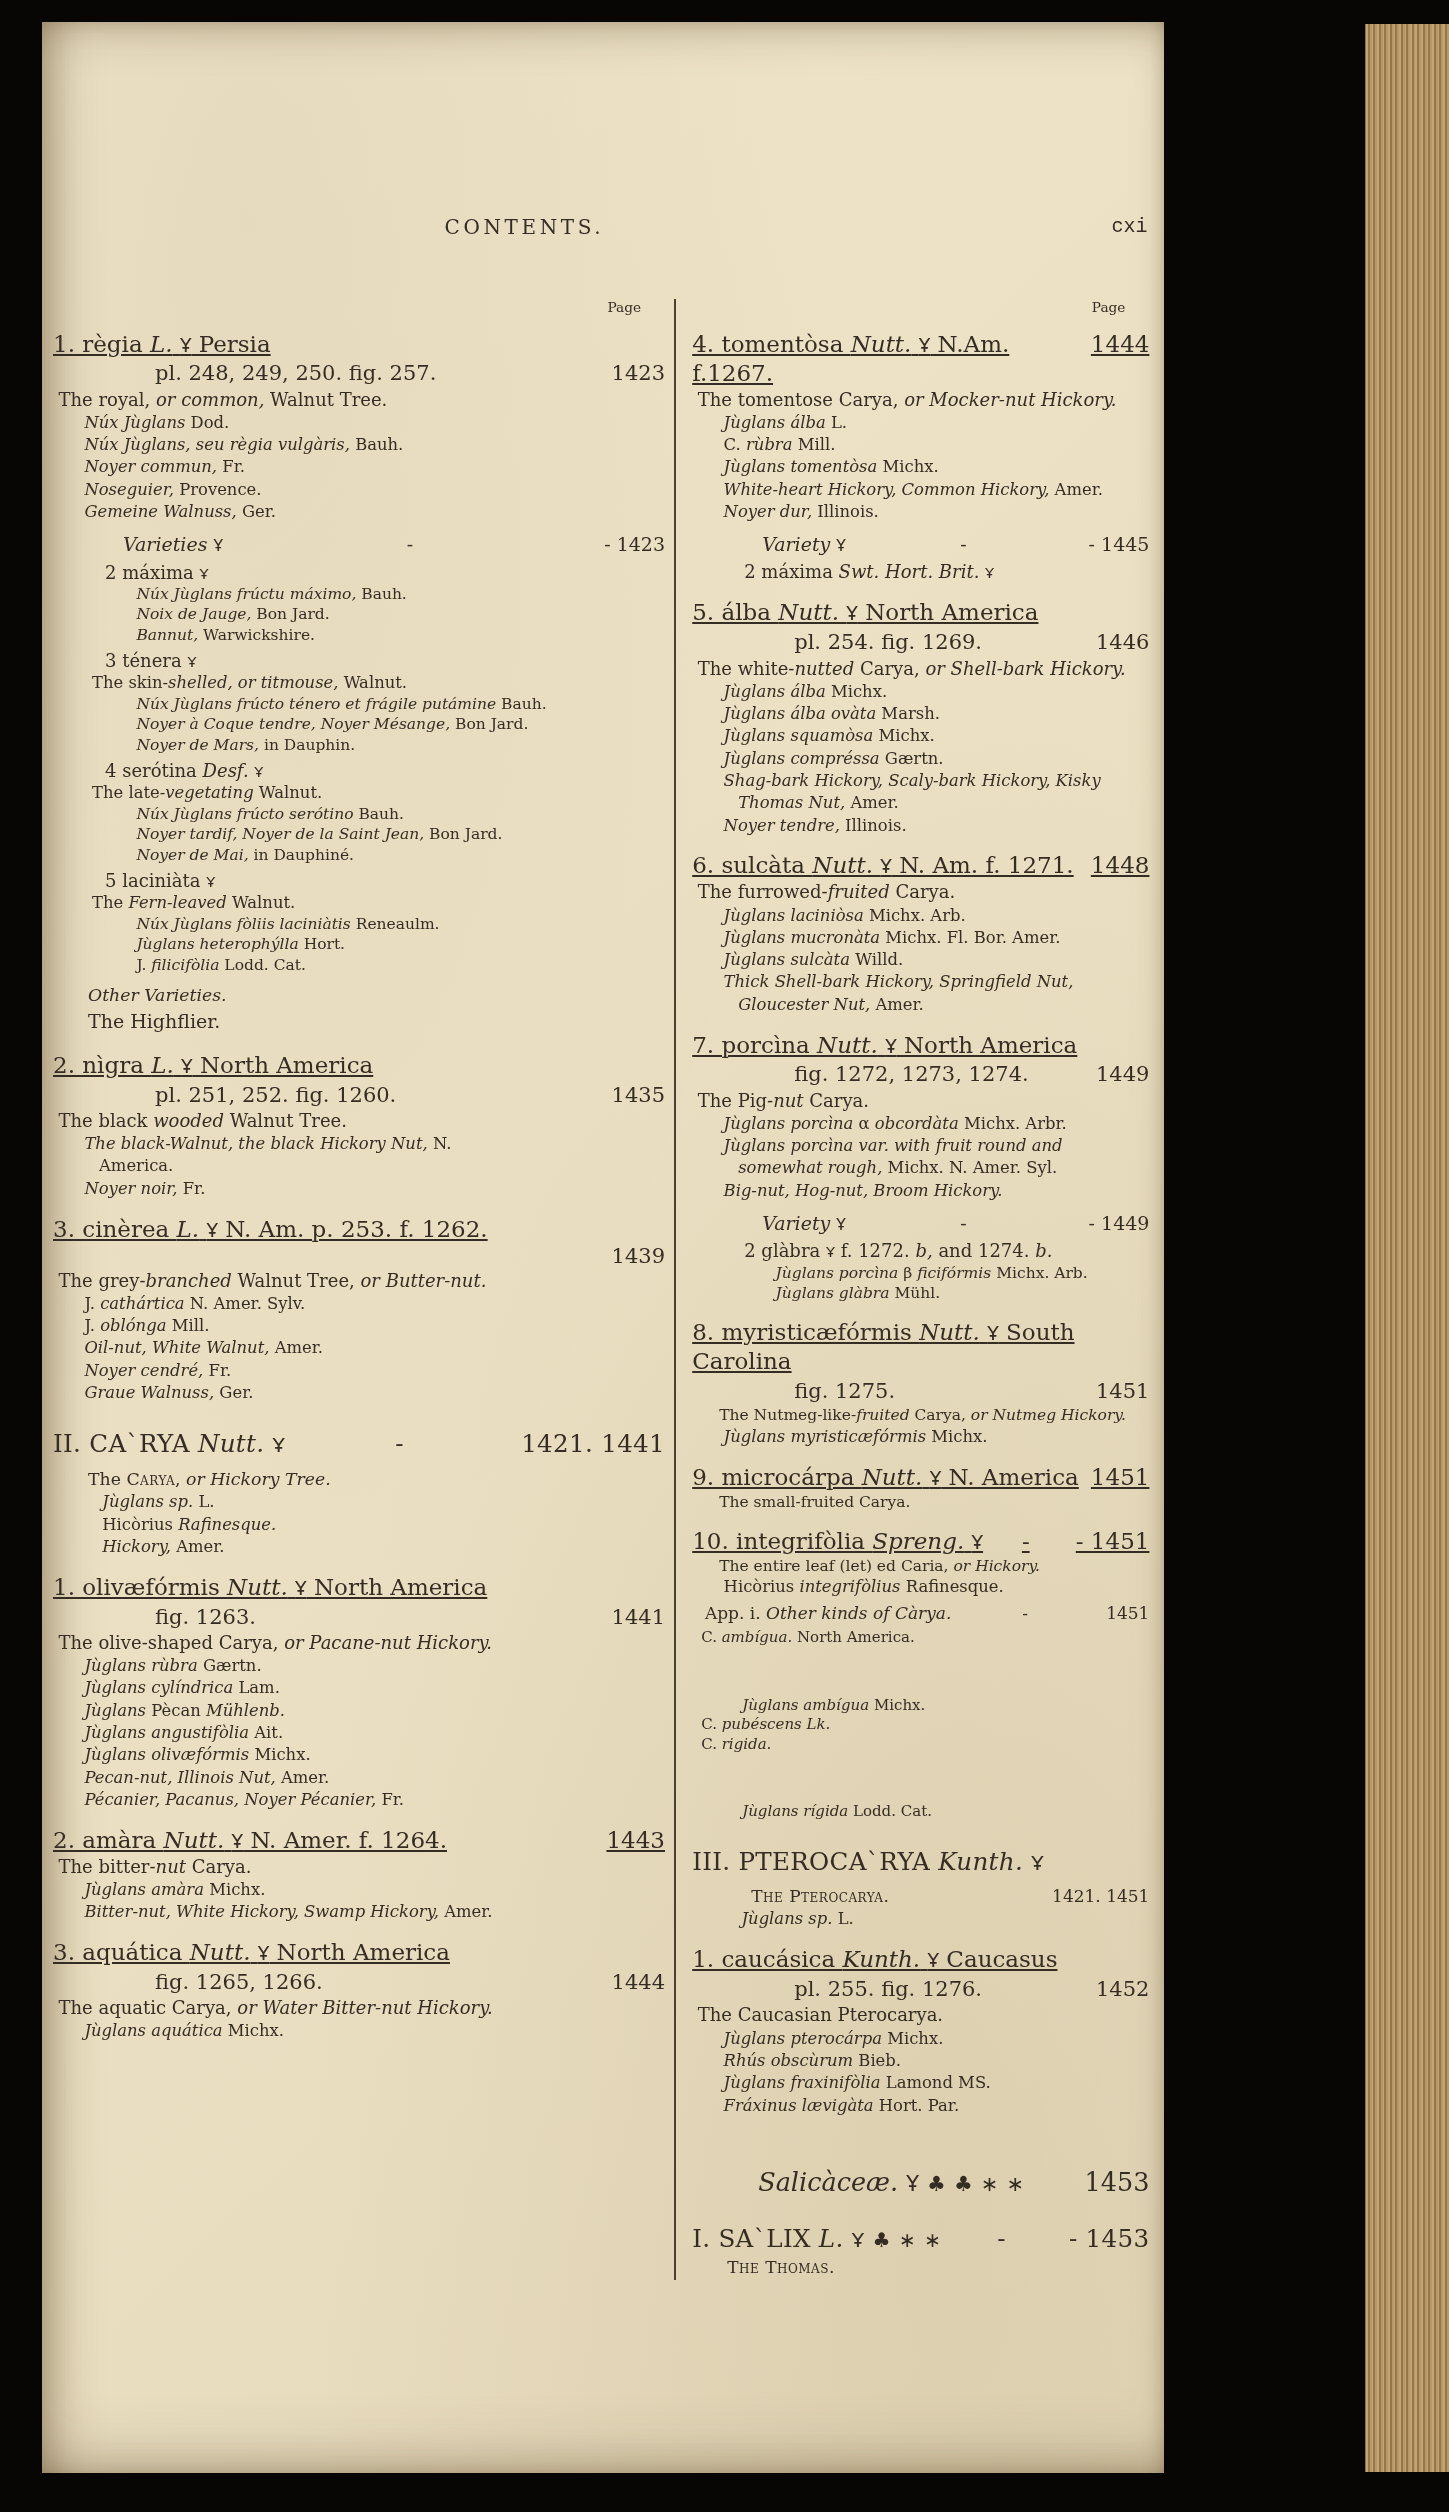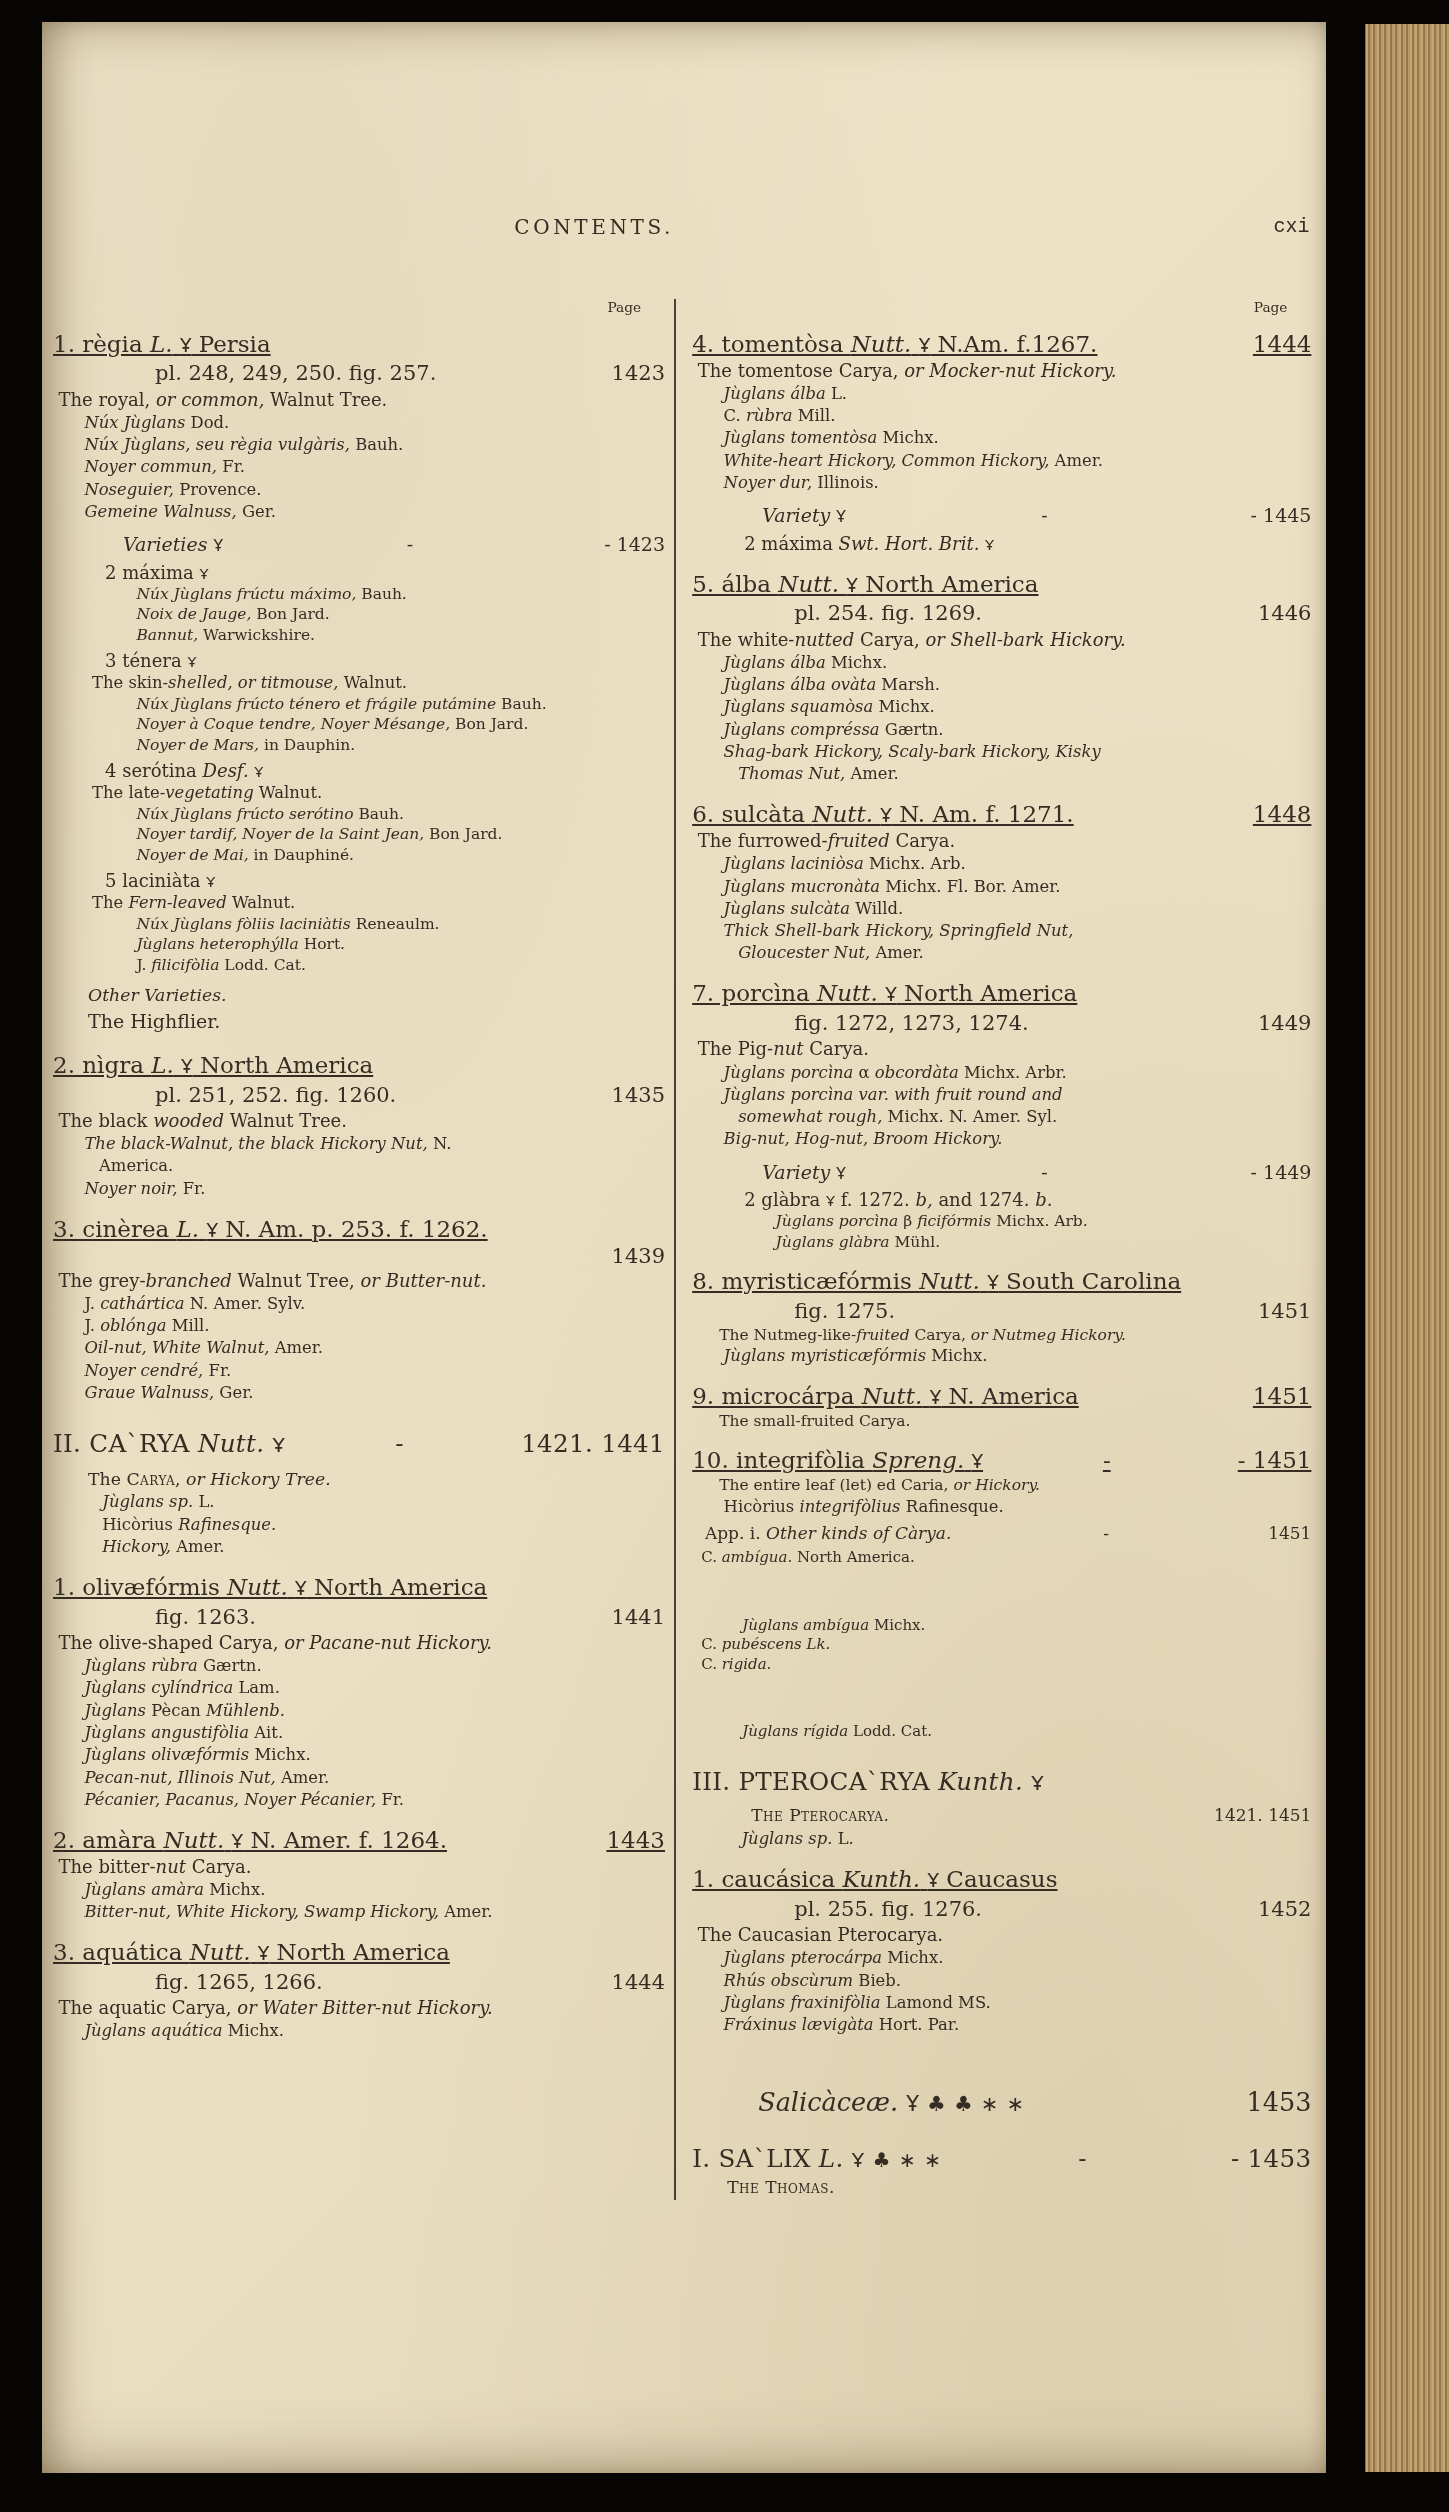--- a/index.html
+++ b/index.html
@@ -3,21 +3,21 @@
 <meta charset="utf-8">
 <style>
   html,body{margin:0;padding:0;}
   body{
     width:1450px;height:2512px;position:relative;overflow:hidden;
     background:#070605;
     font-family:"DejaVu Serif","Liberation Serif",serif;
     color:#352d23;
   }
   .page{
-    position:absolute;left:42px;top:22px;width:1284px;height:2451px;
+    position:absolute;left:42px;top:22px;width:1122px;height:2451px;
     background:
       radial-gradient(ellipse at 18% 8%, rgba(120,92,50,0.07), transparent 45%),
       radial-gradient(ellipse at 80% 90%, rgba(120,92,50,0.09), transparent 50%),
       linear-gradient(135deg,#efe5ca 0%,#eadfc2 55%,#e5d9ba 100%);
     box-shadow:
       inset 27px 0 50px -22px rgba(85,62,30,0.50),
       inset -7.3px 0 18px -9px rgba(85,62,30,0.35),
       inset 0 31px 55px -38px rgba(85,62,30,0.40),
       inset 0 -42px 73px -46px rgba(85,62,30,0.45);
   }
@@ -370,20 +370,23 @@
           </div>
           <div class="line l-syn">
             <span class="t"><i>Jùglans squamòsa</i> Michx.</span>
           </div>
           <div class="line l-syn">
             <span class="t"><i>Jùglans compréssa</i> Gærtn.</span>
           </div>
           <div class="line l-syn">
             <span class="t"><i>Shag-bark Hickory, Scaly-bark Hickory, Kisky Thomas Nut,</i> Amer.</span>
           </div>
+          <div class="line l-syn">
+            <span class="t"><i>Noyer tendre,</i> Illinois.</span>
+          </div>
           <div class="line l-head">
             <span class="t">6. sulcàta <i>Nutt.</i> <span class="sym">Ұ</span> N. Am. f. 1271.</span>
             <span class="r">1448</span>
           </div>
           <div class="line l-common">
             <span class="t">The furrowed-<i>fruited</i> Carya.</span>
           </div>
           <div class="line l-syn">
             <span class="t"><i>Jùglans laciniòsa</i> Michx. Arb.</span>
           </div>

